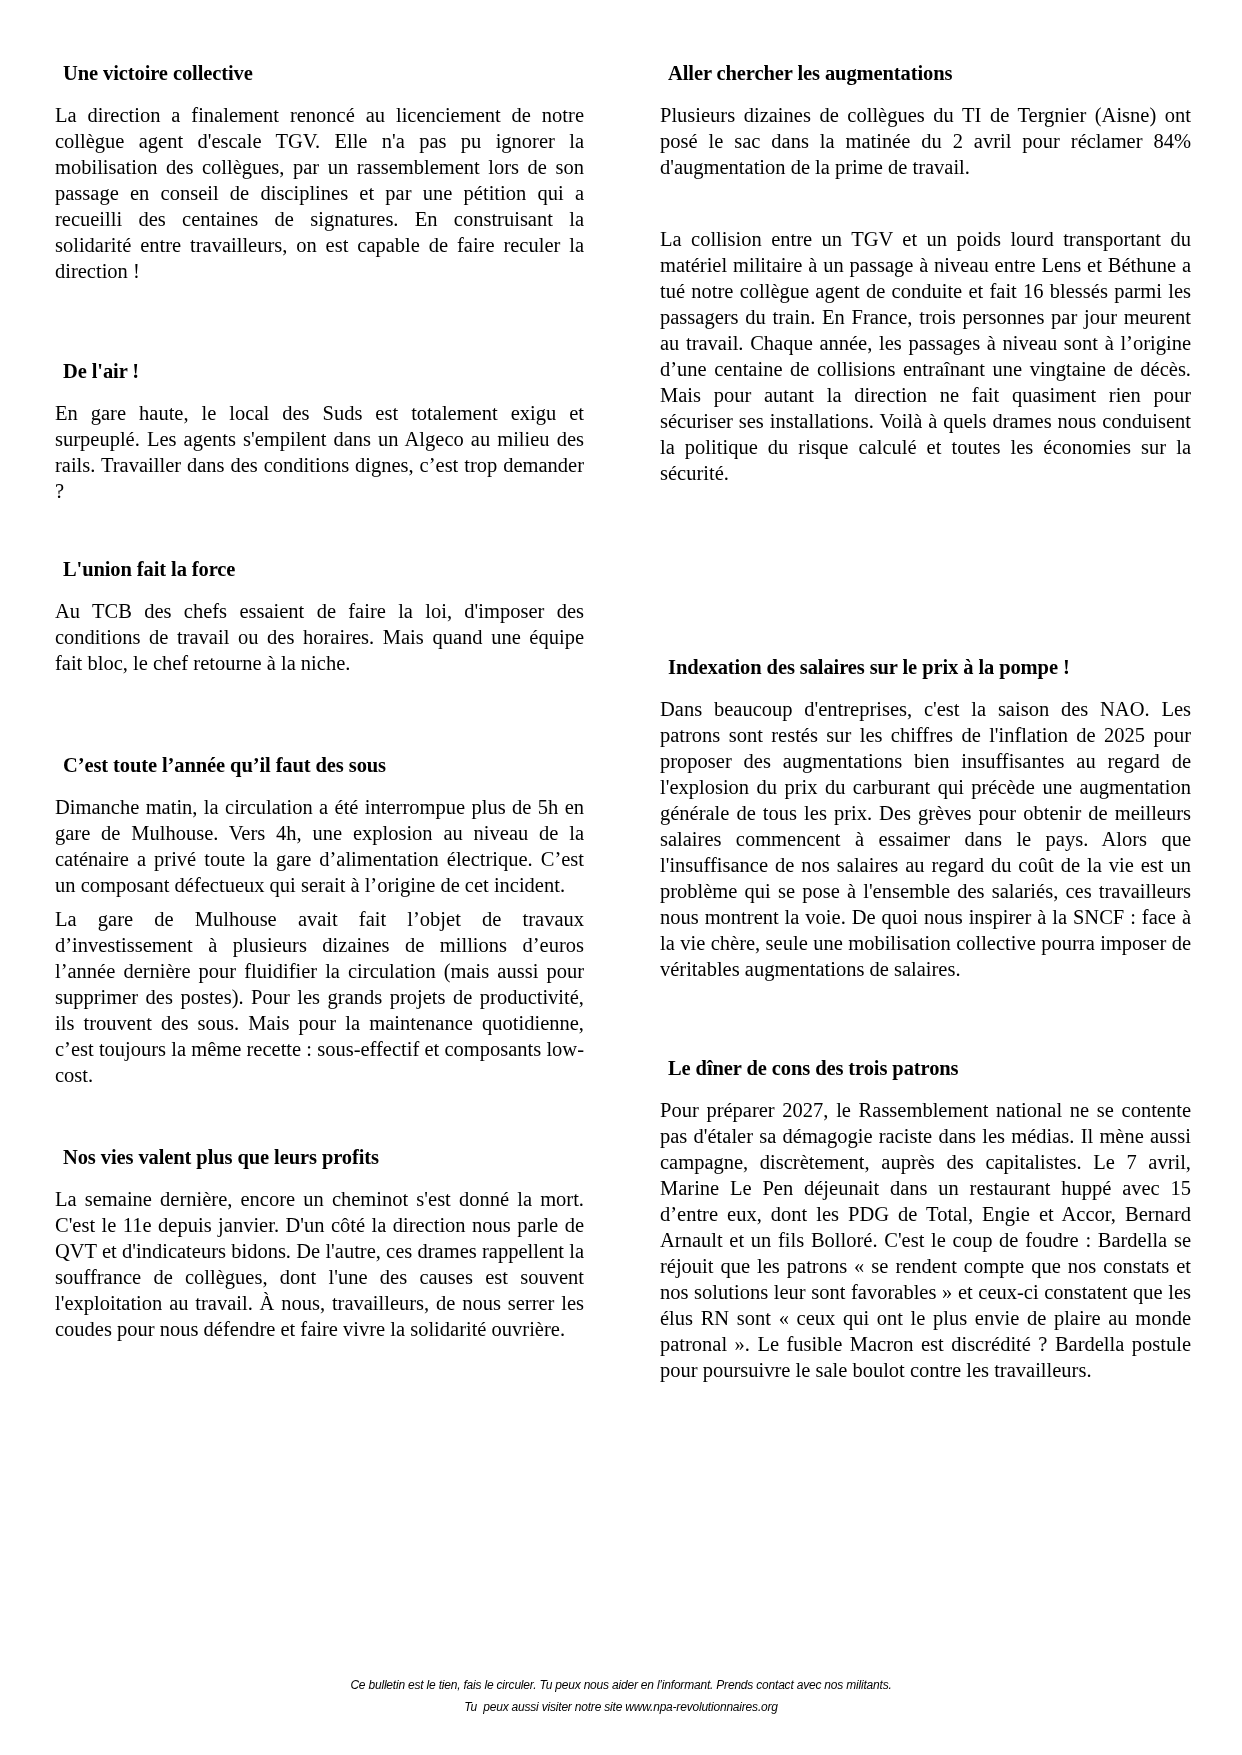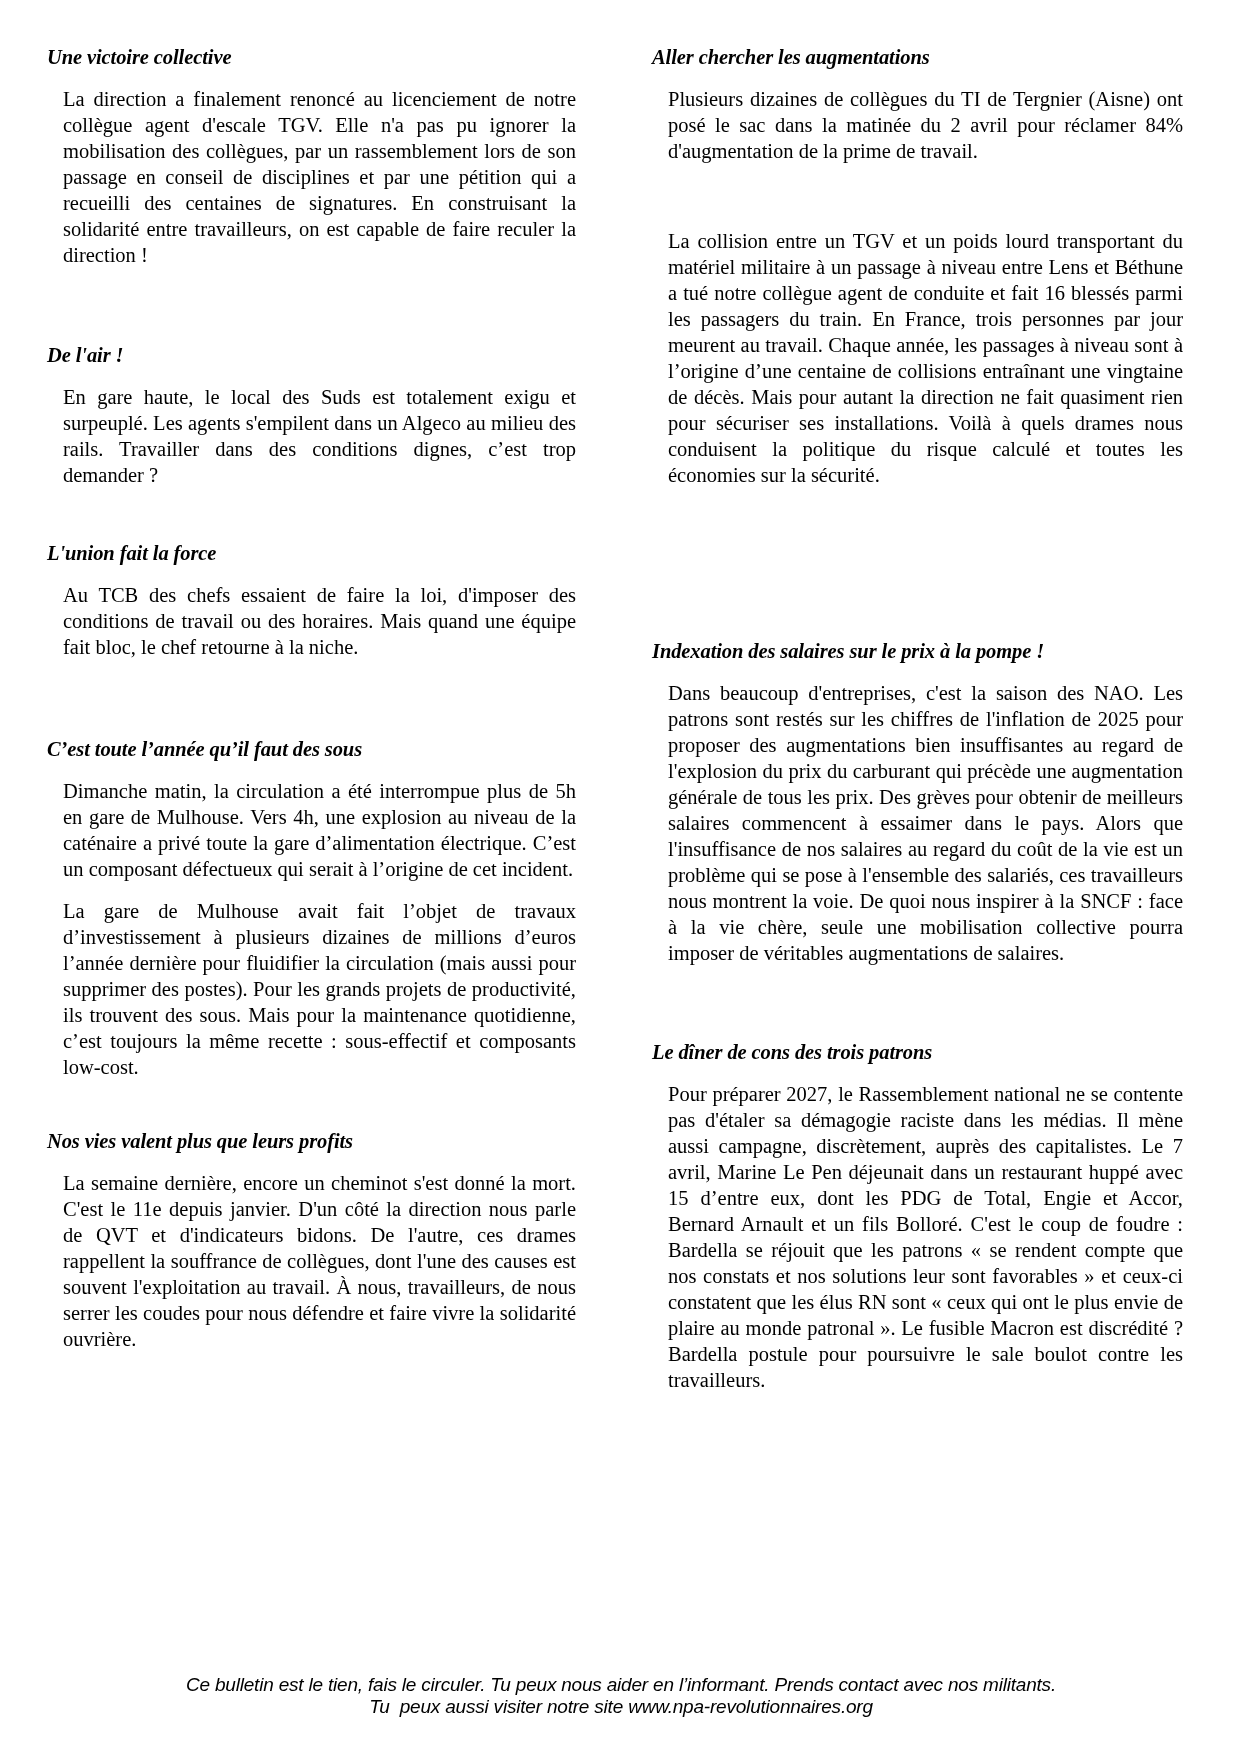--- a/index.html
+++ b/index.html
@@ -22,47 +22,46 @@
     }
     #col-left { left: 47px; }
     #col-right { left: 652px; width: 547px; }
 
     .article {
       position: absolute;
       left: 0;
       width: 100%;
     }
     .article h2 {
-      margin: 0;
+      margin: 16px;
       font-size: 20.5px;
       font-weight: bold;
-      font-style: italic;
       line-height: 26px;
       letter-spacing: -0.1px;
     }
     .article .body {
       margin: 14px 0 0 0;
       font-size: 20.5px;
       line-height: 26px;
       text-align: justify;
       hyphens: none;
     }
     .article .body p {
-      margin: 16px;
+      margin: 8px;
     }
 
     .footer {
       position: absolute;
       left: 0;
       width: 1242px;
       top: 1674px;
       text-align: center;
       font-family: "Liberation Sans", "DejaVu Sans", sans-serif;
       font-style: italic;
-      font-size: 19px;
+      font-size: 12px;
       line-height: 22px;
       letter-spacing: -0.2px;
     }
     .footer div { white-space: pre; }
   </style>
 </head>
 <body>
 
 <div id="col-left" class="column">
   <div class="article" style="top:44px;">

